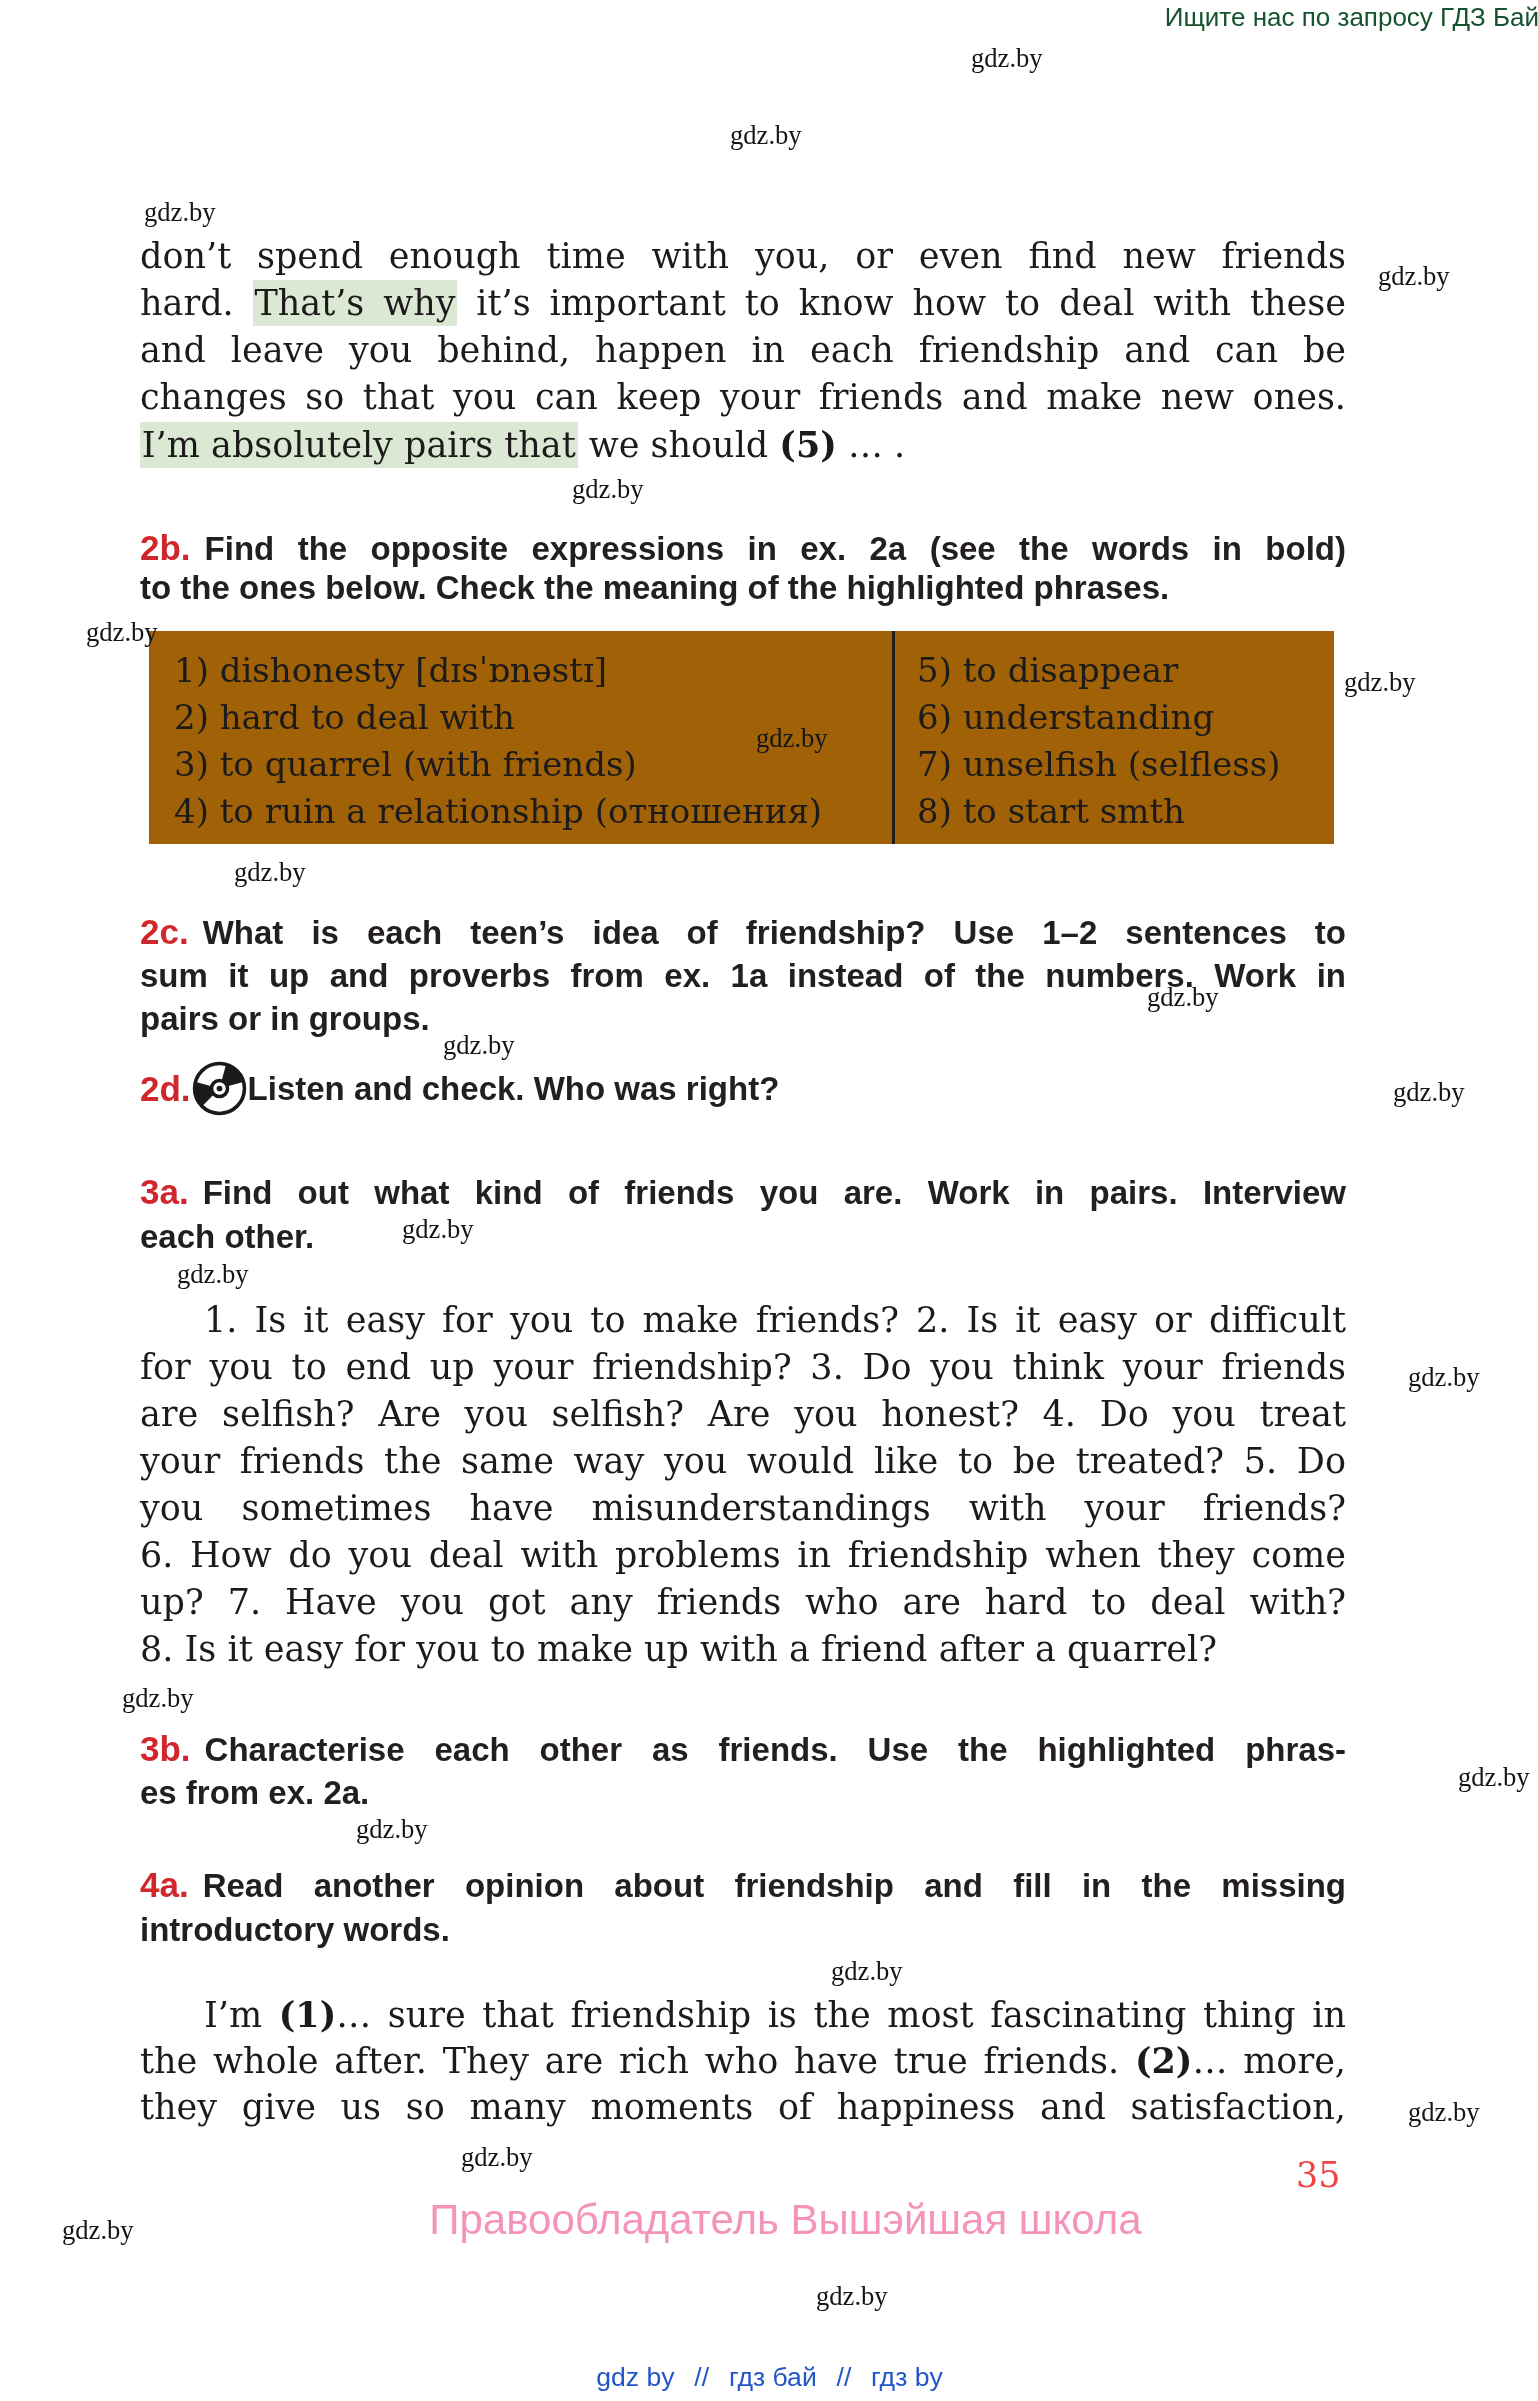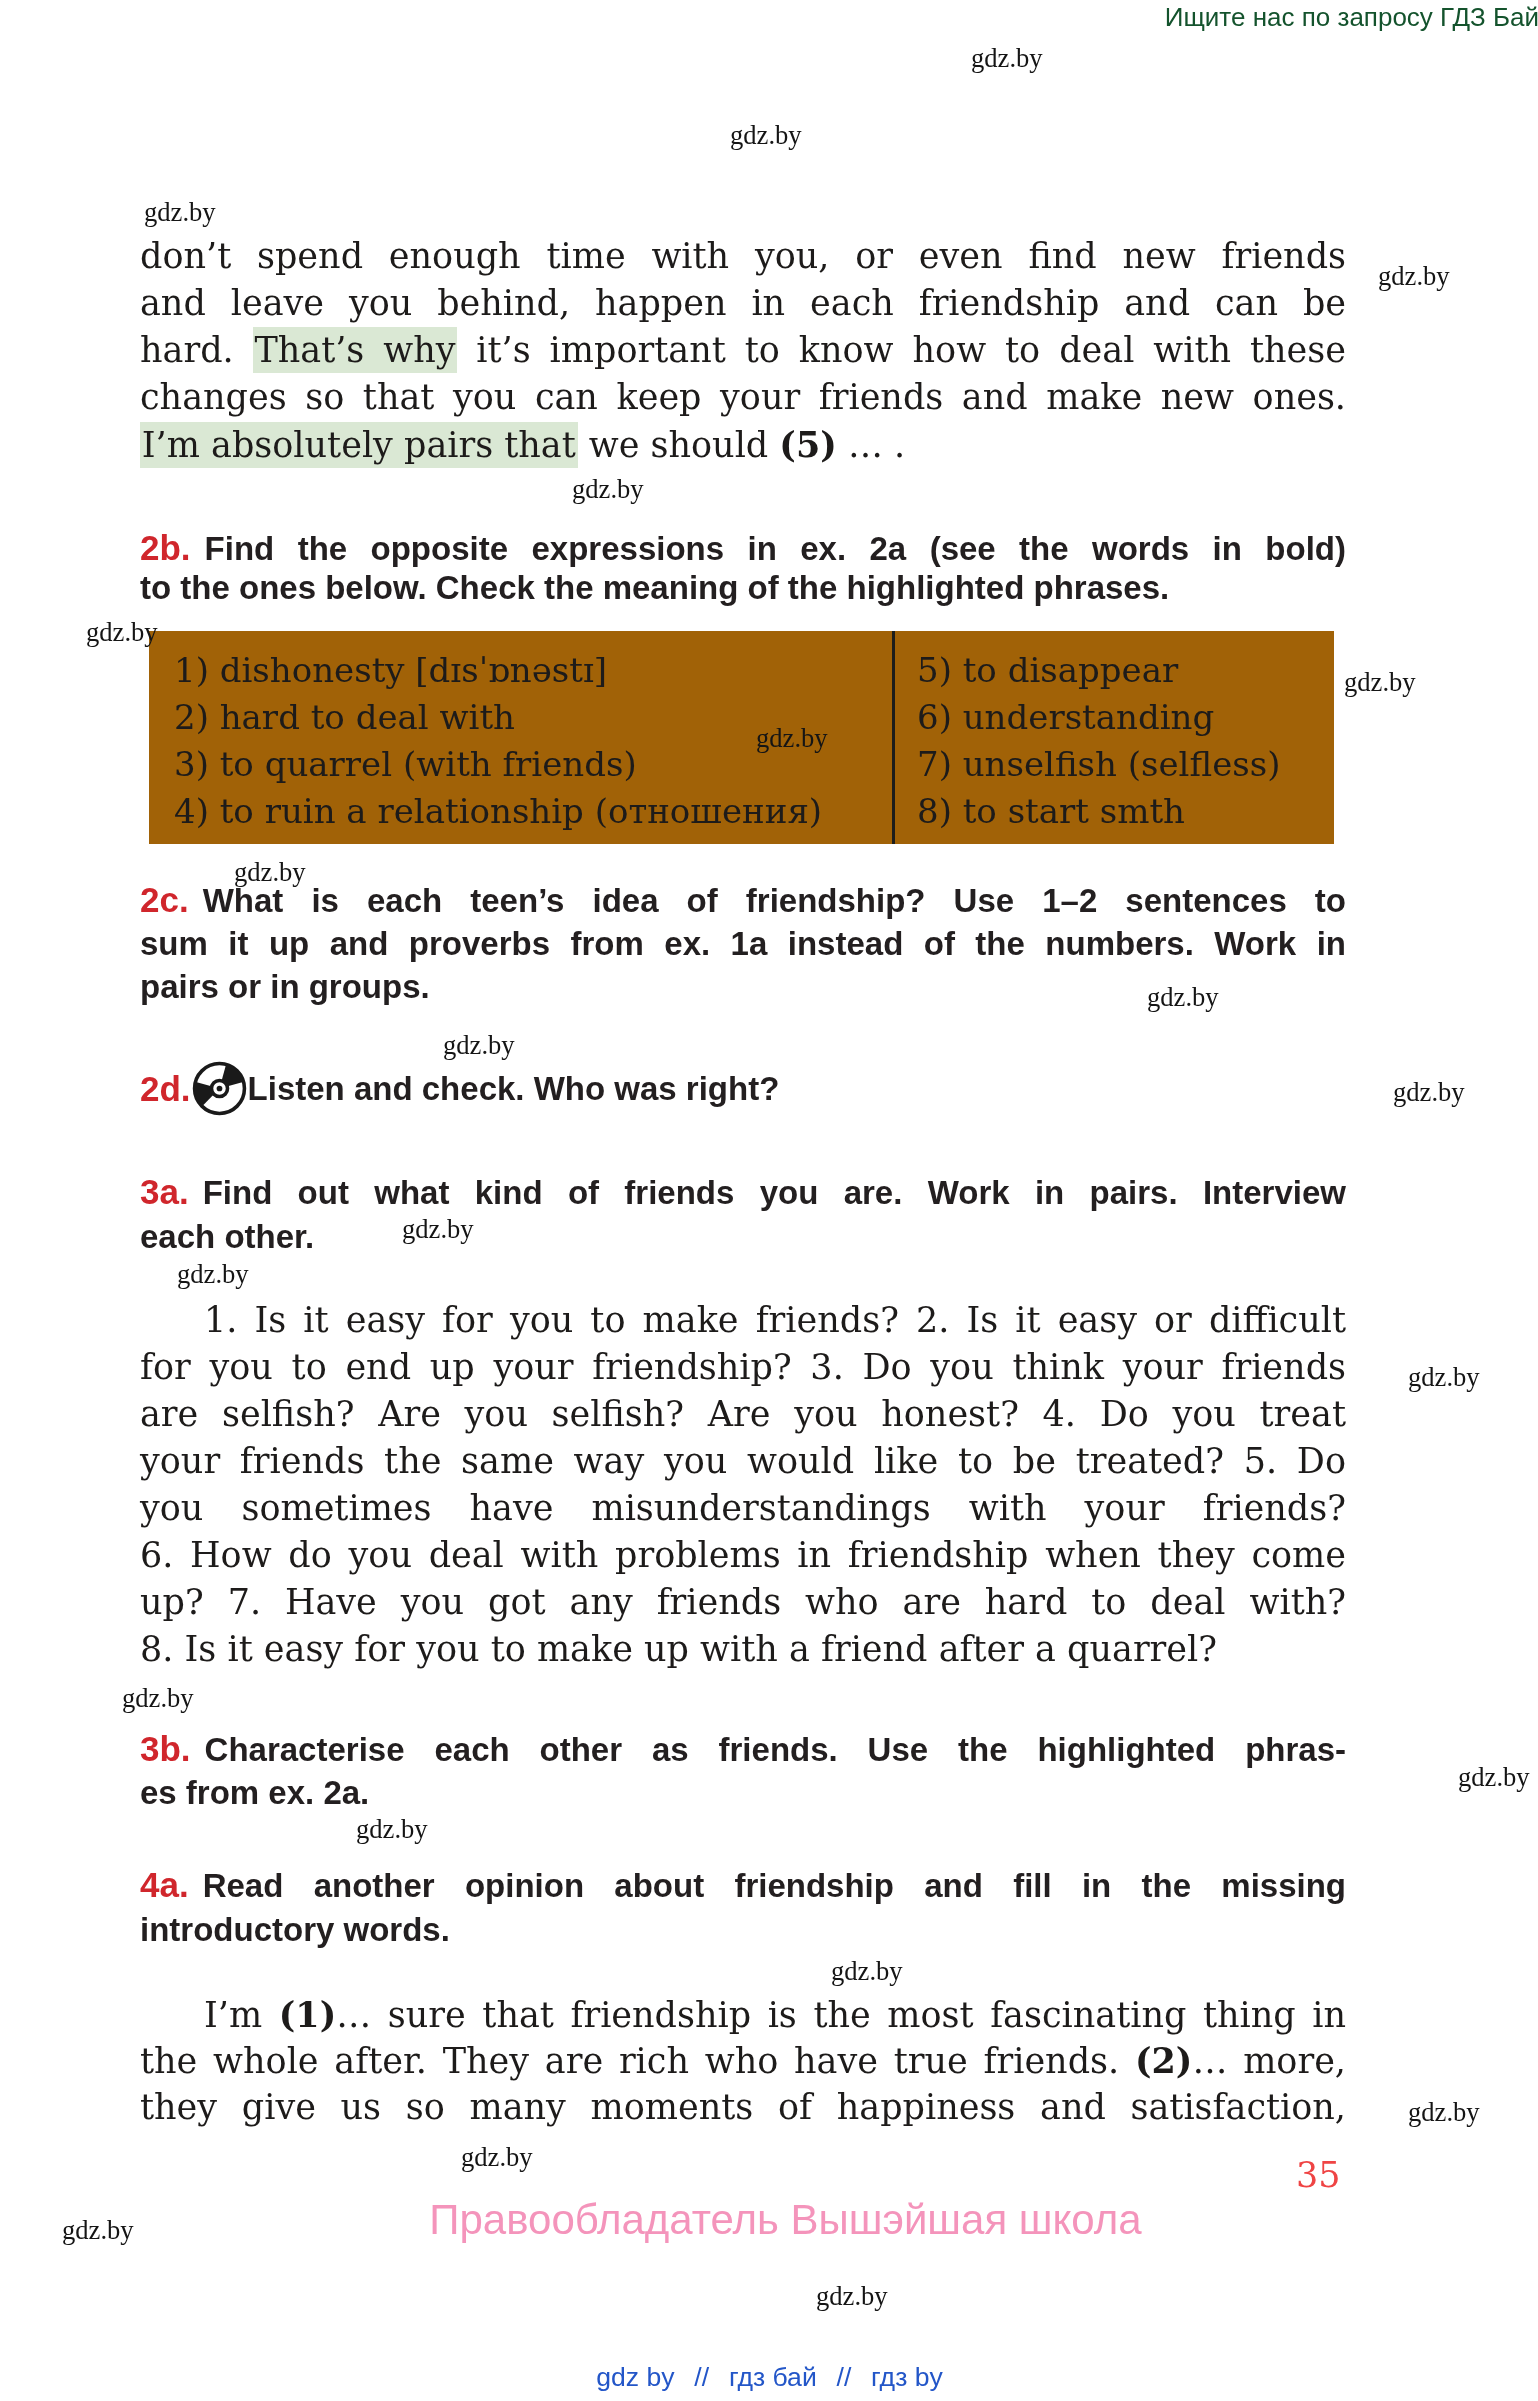--- a/index.html
+++ b/index.html
@@ -23,21 +23,21 @@
   .tline{text-align:left;}
   .tline.just{text-align:justify;text-align-last:justify;text-justify:inter-word;}
   .tline.ind{padding-left:64px;}
   .hl{background:#dae8d4;padding:2.7px 1.8px;}
   .b{font-weight:bold;}
 
   
   .heading{position:absolute;left:140px;width:1206px;
     font-family:"Liberation Sans",sans-serif;font-weight:bold;font-size:33px;color:#231f20;}
   .h2b{top:528px;line-height:39px;}
-  .h2c{top:878px;line-height:43px;}
+  .h2c{top:910px;line-height:43px;}
   .h3a{top:1170px;line-height:44px;}
   .h3b{top:1727px;line-height:43px;}
   .h4a{top:1863px;line-height:44px;}
   .sec-label{color:#d0262c;font-family:"Liberation Sans",sans-serif;font-weight:bold;
     font-size:35px;margin-right:14px;}
 
   
   .line-2d{top:1060px;display:flex;align-items:center;gap:0;}
   .cd-icon{display:inline-block;width:57px;height:57px;}
   .cd-icon svg{display:block;}
@@ -88,22 +88,22 @@
   <span class="wm" style="left:1458px;top:1762px">gdz.by</span>
   <span class="wm" style="left:356px;top:1814px">gdz.by</span>
   <span class="wm" style="left:831px;top:1956px">gdz.by</span>
   <span class="wm" style="left:1408px;top:2097px">gdz.by</span>
   <span class="wm" style="left:461px;top:2142px">gdz.by</span>
   <span class="wm" style="left:62px;top:2215px">gdz.by</span>
   <span class="wm" style="left:816px;top:2281px">gdz.by</span>
 
   <div class="bodytext para-intro">
       <div class="tline just"><span>don’t spend enough time with you, or even find new friends</span></div>
+      <div class="tline just"><span>hard. </span><span class="hl">That’s why</span><span> it’s important to know how to deal with these</span></div>
       <div class="tline just"><span>and leave you behind, happen in each friendship and can be</span></div>
-      <div class="tline just"><span>hard. </span><span class="hl">That’s why</span><span> it’s important to know how to deal with these</span></div>
       <div class="tline just"><span>changes so that you can keep your friends and make new ones.</span></div>
       <div class="tline"><span class="hl">I’m absolutely pairs that</span><span> we should </span><span class="b">(5)</span><span> … .</span></div>
     </div>
 
   <div class="heading h2b">
       <div class="tline just"><span class="sec-label">2b.</span><span>Find the opposite expressions in ex. 2a (see the words in bold)</span></div>
       <div class="tline"><span>to the ones below. Check the meaning of the highlighted phrases.</span></div>
     </div>
 
   <div class="exercise-box">

